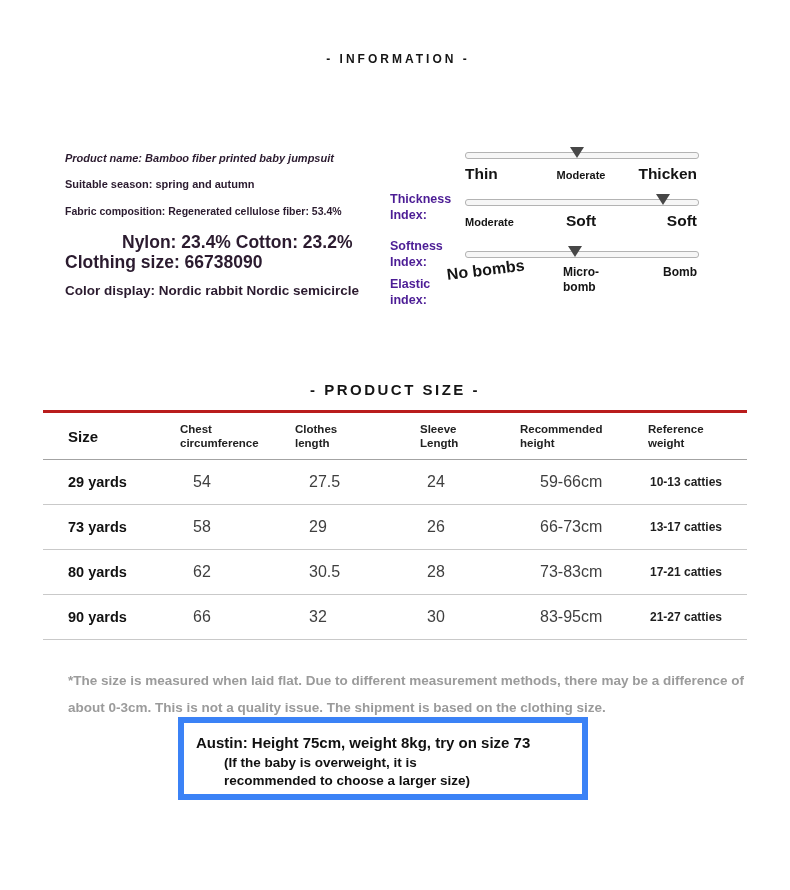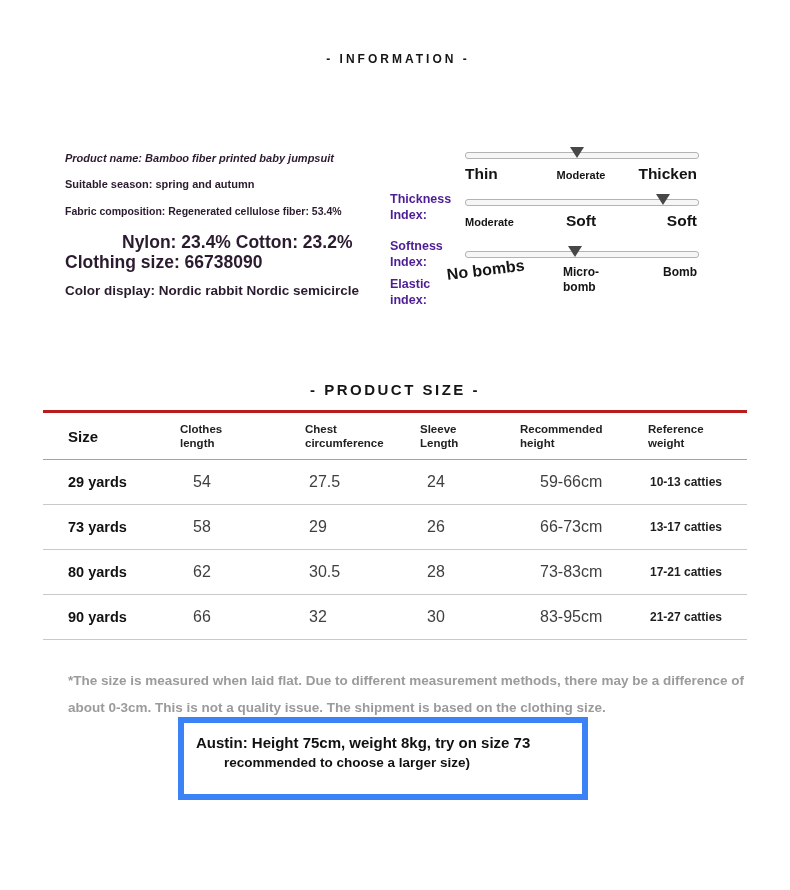--- a/index.html
+++ b/index.html
@@ -193,27 +193,27 @@
       </div>
     </div>
 
   </div>
 
   <div class="sec-title size">- PRODUCT SIZE -</div>
 
   <div class="size-table">
     <div class="st-header">
       <div class="st-cell c1">Size</div>
+      <div class="st-cell c3 hd">
+        <div>Chest</div>
+        <div>circumference</div>
+      </div>
       <div class="st-cell c2 hd">
         <div>Clothes</div>
         <div>length</div>
-      </div>
-      <div class="st-cell c3 hd">
-        <div>Chest</div>
-        <div>circumference</div>
       </div>
       <div class="st-cell c4 hd">
         <div>Sleeve</div>
         <div>Length</div>
       </div>
       <div class="st-cell c5 hd">
         <div>Recommended</div>
         <div>height</div>
       </div>
       <div class="st-cell c6 hd">
@@ -257,17 +257,18 @@
       <div class="st-cell c5 val">83-95cm</div>
       <div class="st-cell c6">21-27 catties</div>
     </div>
   </div>
 
   <div class="note">*The size is measured when laid flat. Due to different measurement methods, there may be a difference of about 0-3cm. This is not a quality issue. The shipment is based on the clothing size.</div>
 
   <div class="fit-box">
     <div class="fit-title">Austin: Height 75cm, weight 8kg, try on size 73</div>
     <div class="fit-sub">
+      <div>(If the baby is overweight, it is</div>
       <div>recommended to choose a larger size)</div>
     </div>
   </div>
 
 </div>
 
 </body></html>

